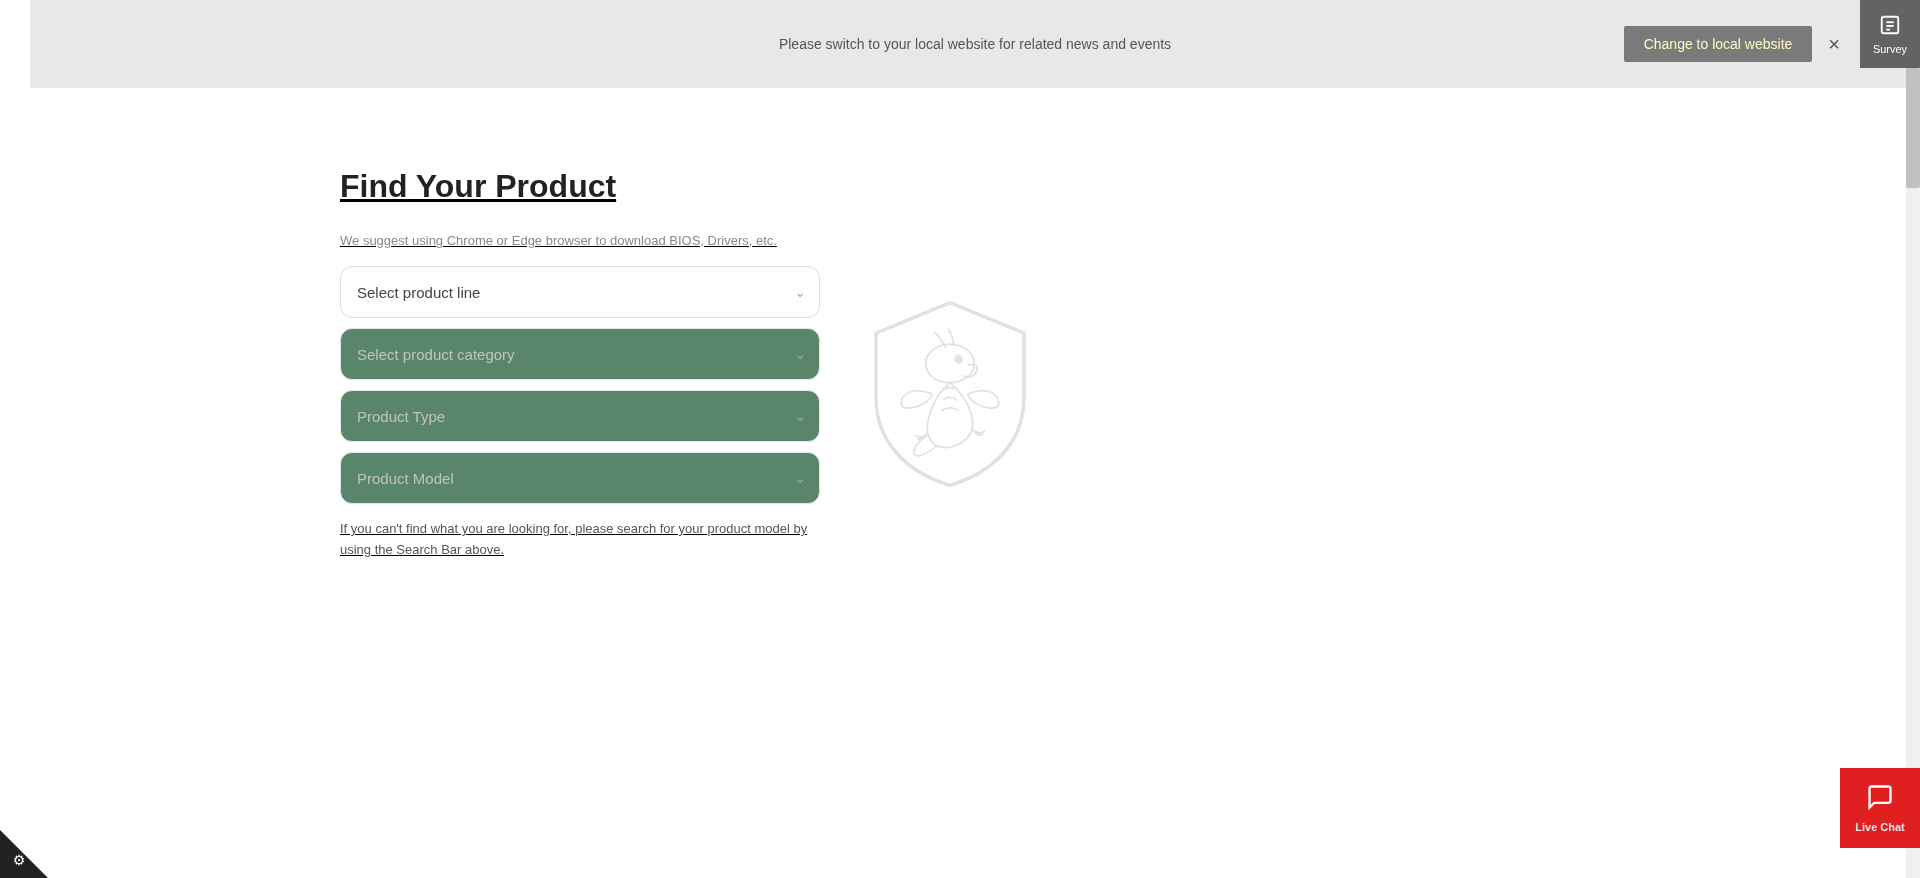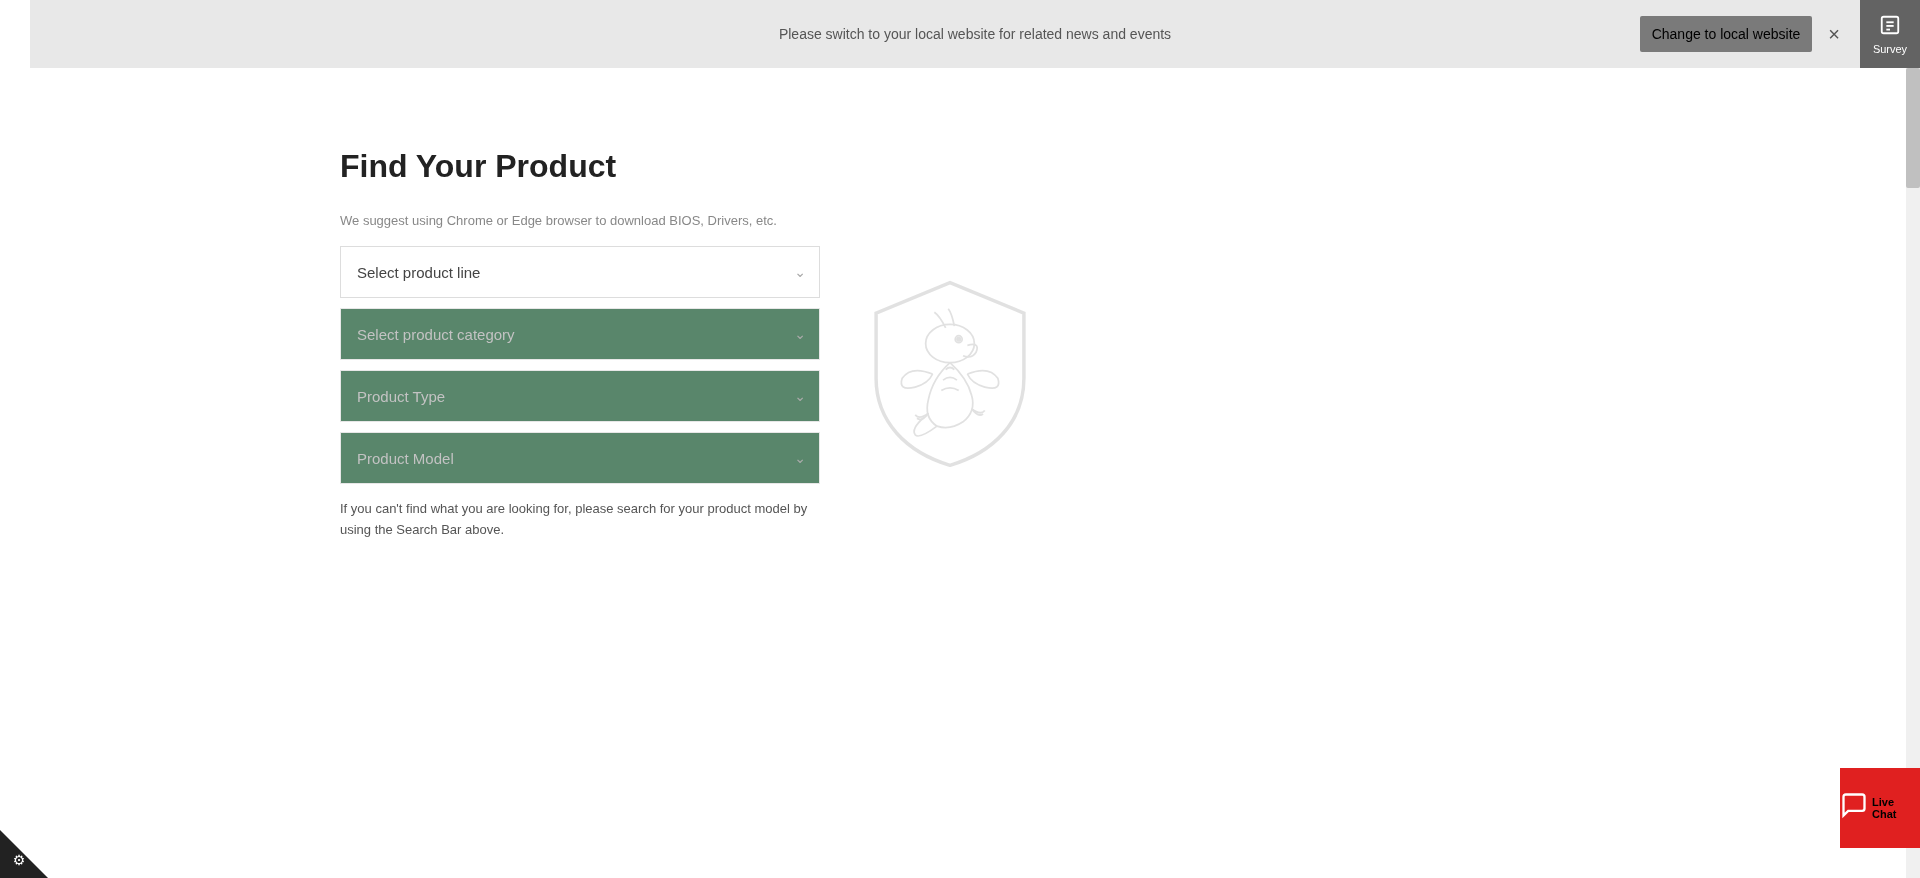--- a/index.html
+++ b/index.html
@@ -1,43 +1,43 @@
 <!DOCTYPE html>
 <html><head>
   <meta charset="utf-8">
   <style>
     * { margin: 0; padding: 0; box-sizing: border-box; }
     body { font-family: 'Segoe UI', Arial, sans-serif; background: #fff; width: 1920px; min-height: 878px; overflow-x: hidden; }
 
     
     .top-banner {
       background: #e8e8e8;
-      height: 68px;
+      height: 88px;
       display: flex;
       align-items: center;
       justify-content: center;
       position: relative;
       margin-left: 30px;
     }
     .top-banner-text {
       font-size: 14px;
       color: #555;
     }
     .banner-actions {
       position: absolute;
       right: 80px;
       display: flex;
       align-items: center;
       gap: 16px;
     }
     .change-local-btn {
       background: #7a7a7a;
-      color: #000000;
+      color: #fef9c3;
       border: none;
-      padding: 10px 12px;
+      padding: 10px 20px;
       font-size: 14px;
       cursor: pointer;
       border-radius: 2px;
     }
     .close-banner-btn {
       background: none;
       border: none;
       font-size: 20px;
       cursor: pointer;
       color: #555;
@@ -67,20 +67,21 @@
     .survey-label {
       color: #fff;
       font-size: 11px;
     }
 
     
     .main-content {
       padding: 80px 0 60px 340px;
       display: flex;
       gap: 40px;
+      text-decoration: underline;
     }
 
     .form-section {
       width: 480px;
     }
 
     .page-title {
       font-size: 32px;
       font-weight: 600;
       color: #222;
@@ -101,21 +102,21 @@
     .dropdown {
       width: 100%;
       height: 52px;
       border: 1px solid #ddd;
       background: #fff;
       padding: 0 40px 0 16px;
       font-size: 15px;
       color: #444;
       appearance: none;
       cursor: pointer;
-      border-radius: 0;
+      border-radius: 12px;
       outline: none;
     }
 
     .dropdown.disabled {
       background: #14532d;
       color: #aaa;
       cursor: not-allowed;
     }
 
     .dropdown-arrow {
@@ -164,26 +165,26 @@
       height: 200px;
       opacity: 0.35;
     }
 
     
     .live-chat-btn {
       position: fixed;
       bottom: 30px;
       right: 0;
       background: #e02020;
-      color: #000000;
+      color: #e5e5e5;
       border: none;
       width: 80px;
       height: 80px;
       display: flex;
-      flex-direction: row;
+      flex-direction: column;
       align-items: center;
       justify-content: center;
       cursor: pointer;
       z-index: 100;
       gap: 4px;
     }
     .live-chat-icon {
       font-size: 24px;
     }
     .live-chat-label {

